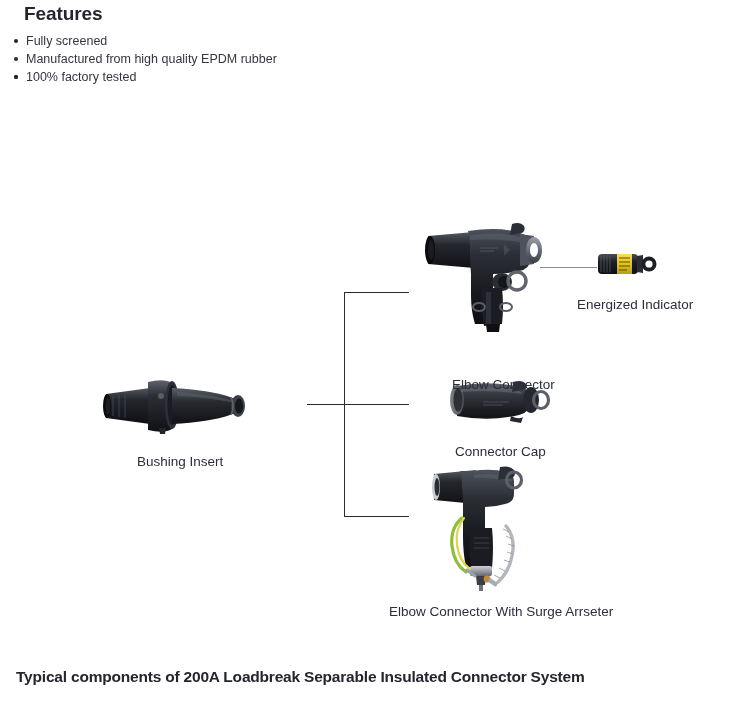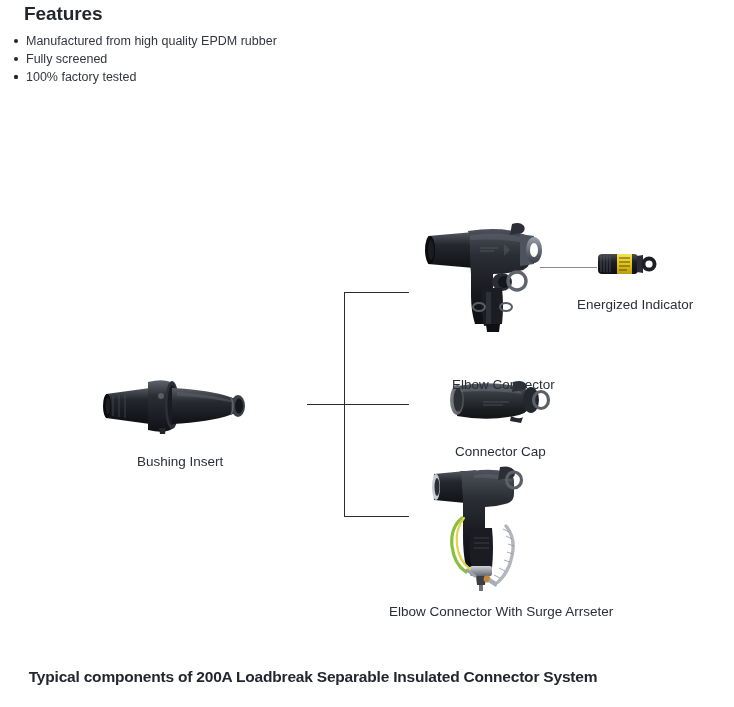--- a/index.html
+++ b/index.html
@@ -80,24 +80,23 @@
   }
   #label-energized-indicator { left: 577px; top: 296px; }
   #label-elbow-connector     { left: 452px; top: 376px; }
   #label-insulated-cap       { left: 455px; top: 443px; }
   #label-elbow-surge         { left: 389px; top: 603px; }
   #label-bushing-insert      { left: 137px; top: 453px; }
 
   
   #caption {
     position: absolute;
-    left: 0;
+    left: 16px;
     top: 668px;
     width: 626px;
-    text-align: center;
     font-size: 15.5px;
     font-weight: bold;
     letter-spacing: -0.2px;
     color: #23262f;
   }
 
   
   .product-photo {
     position: absolute;
   }
@@ -108,25 +107,25 @@
   #photo-bushing-insert    { left: 103px; top: 374px; width: 168px; height: 68px; }
 </style>
 </head>
 <body>
 
 <section id="features-section">
   <h1 id="features-heading">Features</h1>
   <ul id="features-list">
     <li>
       <span class="bullet-dot"></span>
-      <span>Manufactured from high quality EPDM rubber</span>
+      <span>Fully screened</span>
     </li>
     <li>
       <span class="bullet-dot"></span>
-      <span>Fully screened</span>
+      <span>Manufactured from high quality EPDM rubber</span>
     </li>
     <li>
       <span class="bullet-dot"></span>
     </li>
     <li>
       <span class="bullet-dot"></span>
       <span>100% factory tested</span>
     </li>
   </ul>
 </section>

